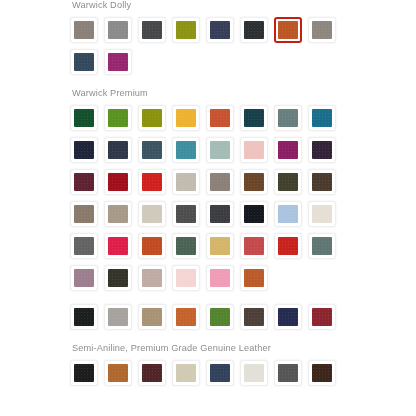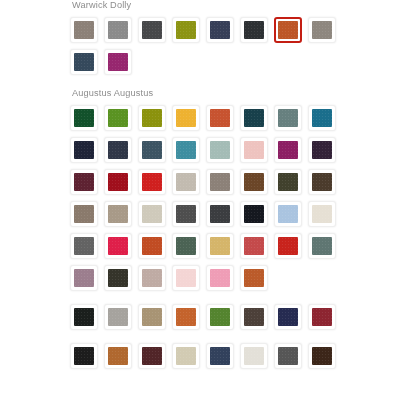--- a/index.html
+++ b/index.html
@@ -118,21 +118,21 @@
             <div class="swatch">
               <span class="chip" style="background: rgb(53, 73, 92);"></span>
             </div>
             <div class="swatch">
               <span class="chip" style="background: rgb(151, 39, 111);"></span>
             </div>
           </div>
           <div class="spacer-sm"></div>
         </div>
         <div class="section">
-          <div class="section-title">Augustus Augustus</div>
+          <div class="section-title">Warwick Premium</div>
           <div class="swatch-grid">
             <div class="swatch">
               <span class="chip" style="background: rgb(18, 81, 43);"></span>
             </div>
             <div class="swatch">
               <span class="chip" style="background: rgb(90, 147, 34);"></span>
             </div>
             <div class="swatch">
               <span class="chip" style="background: rgb(139, 146, 13);"></span>
             </div>
@@ -291,20 +291,21 @@
             <div class="swatch">
               <span class="chip" style="background: rgb(38, 43, 81);"></span>
             </div>
             <div class="swatch">
               <span class="chip" style="background: rgb(141, 37, 49);"></span>
             </div>
           </div>
           <div class="spacer-sm"></div>
         </div>
         <div class="section">
+          <div class="section-title">Semi-Aniline, Premium Grade Genuine Leather</div>
           <div class="swatch-grid">
             <div class="swatch">
               <span class="chip" style="background: rgb(29, 29, 29);"></span>
             </div>
             <div class="swatch">
               <span class="chip" style="background: rgb(176, 104, 47);"></span>
             </div>
             <div class="swatch">
               <span class="chip" style="background: rgb(81, 37, 40);"></span>
             </div>

